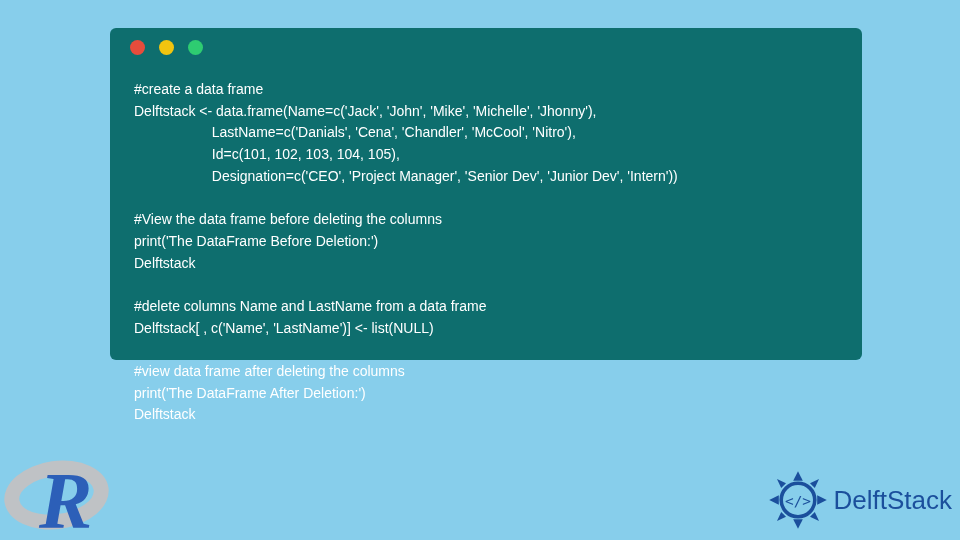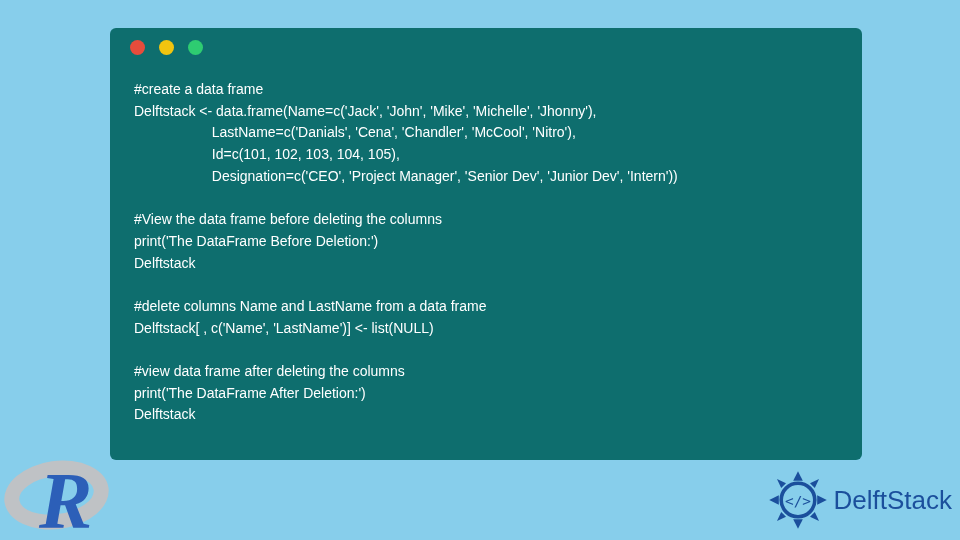--- a/index.html
+++ b/index.html
@@ -9,21 +9,21 @@
     background: #87CEEB;
     font-family: Arial, sans-serif;
     position: relative;
     overflow: hidden;
   }
   .code-window {
     position: absolute;
     left: 110px;
     top: 28px;
     width: 752px;
-    height: 432px;
+    height: 332px;
     background: #0E6E6E;
     border-radius: 6px;
     padding-top: 12px;
   }
   .window-controls {
     display: flex;
     gap: 14px;
     padding-left: 20px;
     padding-bottom: 10px;
   }

